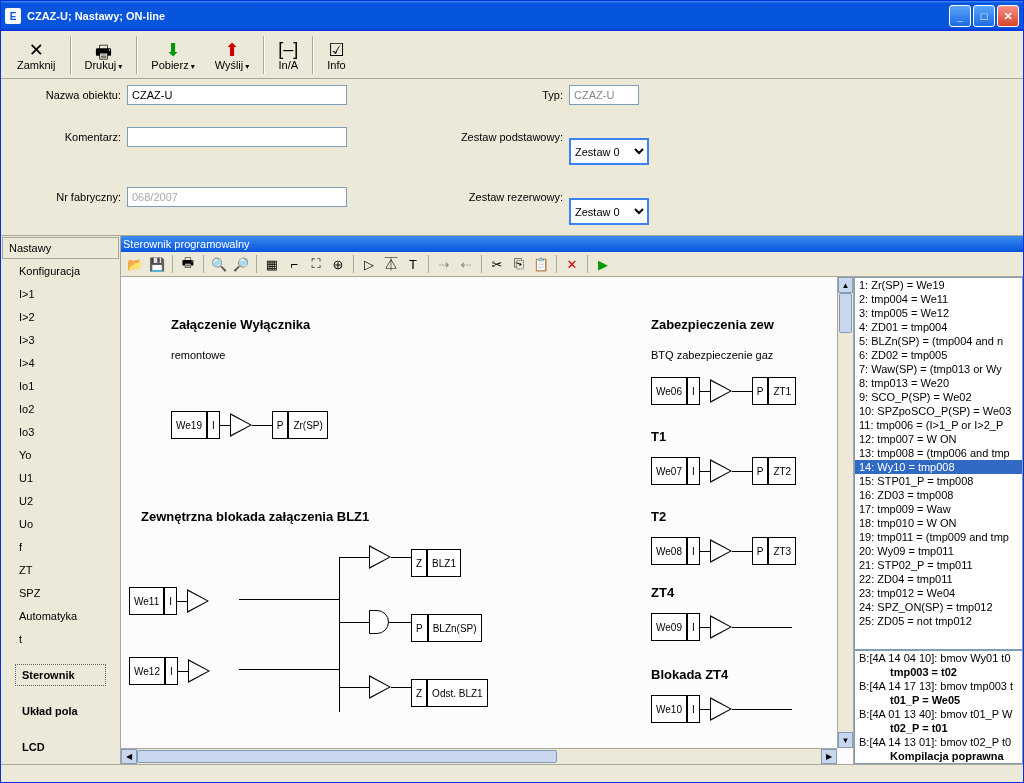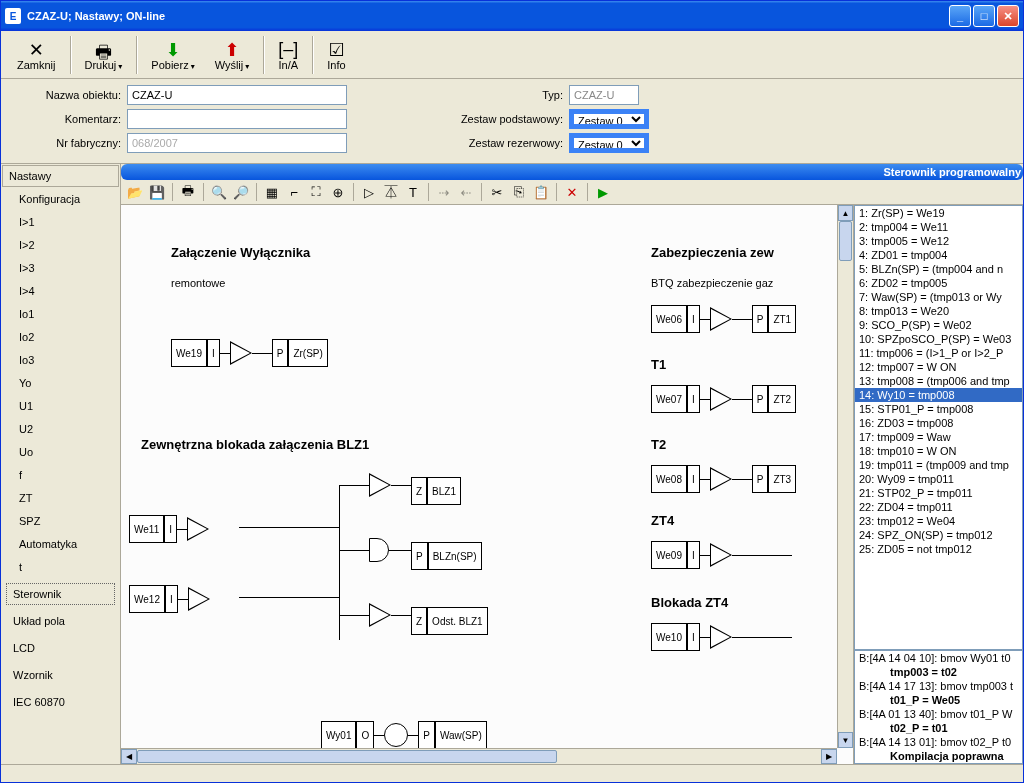--- a/index.html
+++ b/index.html
@@ -20,33 +20,33 @@
 .tool-item .ticon { font-size: 18px; height: 20px; }
 .tool-item .tlabel { font-size: 11px; }
 .tool-sep { width: 1px; height: 38px; background: #aca899; margin: 0 4px; box-shadow: 1px 0 0 #fff; }
 .dropdown-arrow { font-size: 8px; margin-left: 2px; }
 
 .form-area { padding: 6px 10px; background: #ece9d8; border-bottom: 1px solid #aca899; }
 .form-row { display: flex; align-items: center; margin-bottom: 4px; gap: 6px; }
 .form-label { width: 110px; text-align: right; }
 .form-input { border: 1px solid #7f9db9; background: white; height: 20px; padding: 2px 4px; }
 .form-input.ro { color: #888; }
-.form-select { border: 5px solid #3b82f6; background: white; height: 20px; width: 80px; }
+.form-select { border: 2px solid #3b82f6; background: white; height: 27px; width: 80px; margin-top: 29px; }
 .form-col2-label { width: 130px; text-align: right; margin-left: 80px; }
 
 .main-area { flex: 1; display: flex; overflow: hidden; }
 
 .sidebar { width: 120px; background: #ece9d8; border-right: 1px solid #aca899; overflow-y: auto; }
 .side-head { padding: 4px 6px; background: #ece9d8; border: 1px solid #aca899; margin: 1px; }
 .side-item { padding: 4px 6px 4px 16px; cursor: pointer; border: 1px solid transparent; margin: 1px; }
-.side-cat { padding: 4px 6px; cursor: pointer; margin: 5px; border: 1px solid transparent; }
+.side-cat { padding: 4px 6px; cursor: pointer; margin: 14px; border: 1px solid transparent; font-weight: bold; }
 
 .content { flex: 1; display: flex; flex-direction: column; overflow: hidden; }
 
-.panel-title { background: linear-gradient(to bottom, #3c8cf0, #0855dd); color: white; text-align: right; font-weight: bold; padding: 2px; font-size: 11px; border-radius: 6px; }
+.panel-title { background: linear-gradient(to bottom, #3c8cf0, #0855dd); color: white; text-align: left; font-weight: normal; padding: 2px; font-size: 11px; }
 
 .editor-toolbar { background: #ece9d8; border-bottom: 1px solid #aca899; padding: 2px 4px; display: flex; align-items: center; gap: 2px; }
 .etb-btn { width: 20px; height: 20px; display: flex; align-items: center; justify-content: center; cursor: pointer; border: 1px solid transparent; font-size: 13px; }
 .etb-sep { width: 1px; height: 18px; background: #aca899; margin: 0 3px; }
 
 .editor-body { flex: 1; display: flex; overflow: hidden; }
 
 .canvas-wrap { flex: 1; position: relative; overflow: hidden; background: #fcfcfc; }
 .canvas { position: absolute; inset: 0 16px 16px 0; overflow: hidden; background-image: radial-gradient(circle, #ccc 0.5px, transparent 0.5px); background-size: 8px 8px; }
 .vscroll { position: absolute; right: 0; top: 0; bottom: 16px; width: 16px; background: #ece9d8; border-left: 1px solid #aca899; }

